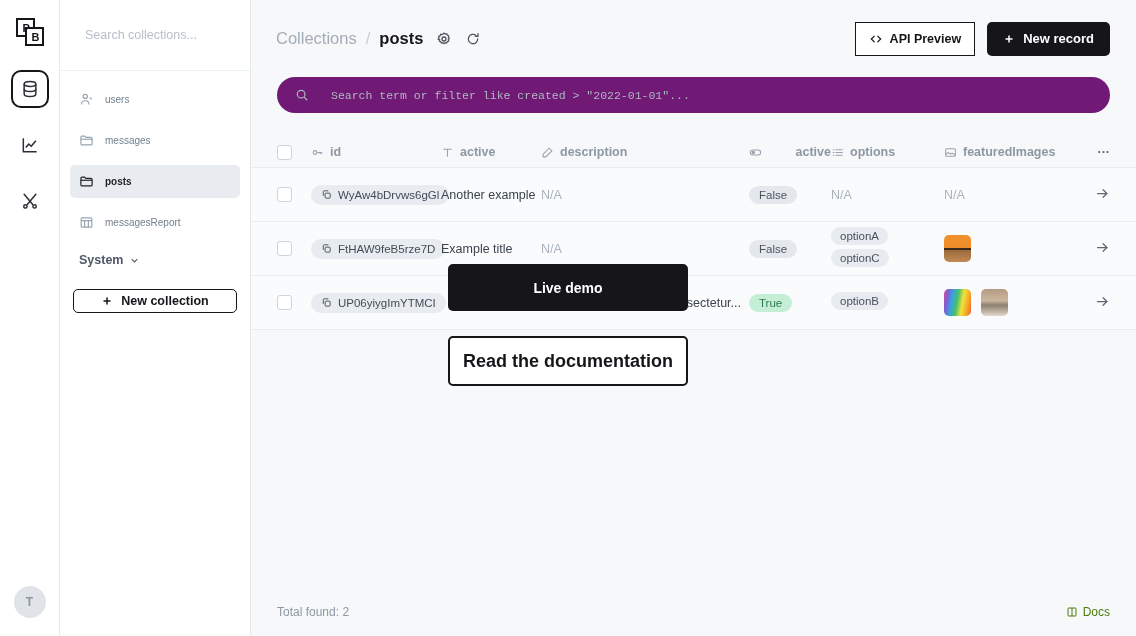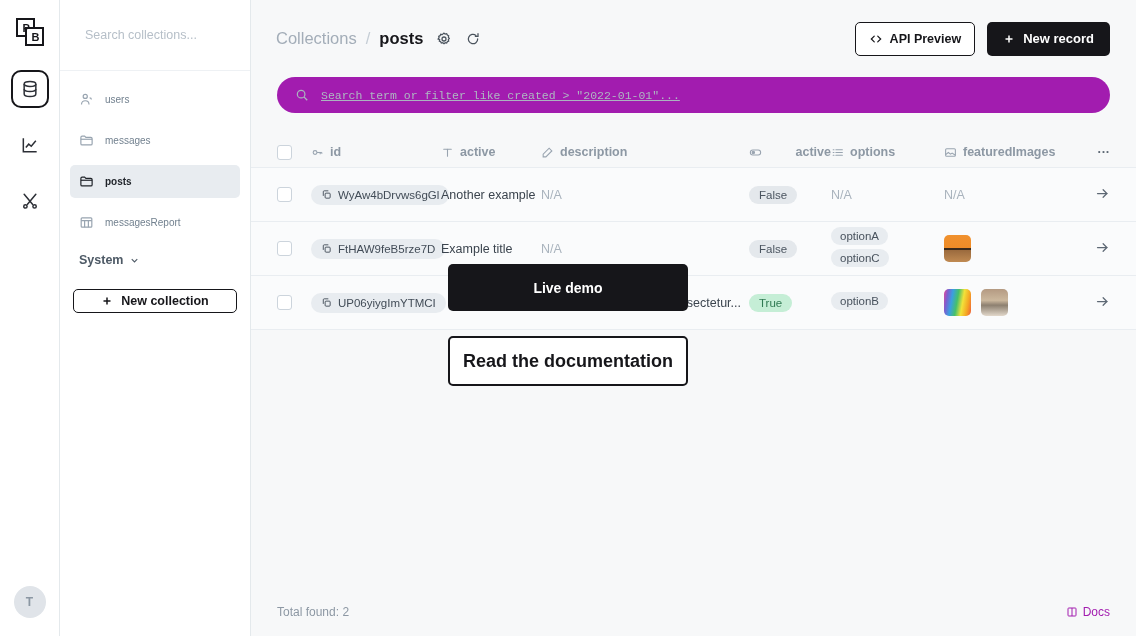--- a/index.html
+++ b/index.html
@@ -74,37 +74,36 @@
     padding: 0 26px 0 25px;
   }
   #breadcrumb { display: flex; align-items: center; gap: 9px; font-size: 16.5px; }
   .crumb-muted { color: #a3adb8; }
   .crumb-sep { color: #c5cdd5; }
   .crumb-cur { color: #16161a; font-weight: bold; }
   .hdr-ico { color: #4a535d; display: flex; align-items: center; margin-left: 4px; }
   #topbar-spacer { flex: 1; }
   #api-preview {
     height: 34px; padding: 0 13px; background: #fff;
-    border: 1.6px solid #16161a; border-radius: 5px;
+    border: 1.6px solid #16161a; border-radius: 0;
     display: flex; align-items: center; gap: 7px;
     font-size: 12.5px; font-weight: bold; color: #16161a;
   }
   #new-record {
     height: 34px; padding: 0 16px; margin-left: 12px;
     background: #16161a; border-radius: 5px;
     display: flex; align-items: center; gap: 8px;
     font-size: 13px; font-weight: bold; color: #ffffff;
   }
 
   #searchbar {
     margin: 0 26px; height: 36px;
-    background: #a21caf; border-radius: 18px;
-    display: flex; align-items: center; gap: 12px; padding: 0 18px;
+    background: #701a75; border-radius: 18px;
+    display: flex; align-items: center; gap: 22px; padding: 0 18px;
     color: #aab4bf;
-    text-decoration: underline;
   }
   #searchbar .ph {
     font-family: "Liberation Mono", monospace; font-size: 11.5px; color: #aeb8c2;
   }
 
   
   #table { margin: 24px 0 0 0; }
   .row {
     display: flex; align-items: center;
     padding: 0 26px; font-size: 12.5px;
@@ -153,21 +152,21 @@
   .th-rainbow{ background: linear-gradient(100deg,#e8469a 0%,#7a5fd0 14%,#3aa0e0 30%,#46c06a 48%,#f2e23a 66%,#f5a623 84%,#ee5b3a 100%); }
   .th-cat    { background: linear-gradient(#b49a82 0%,#cbb79d 42%,#8d8070 60%,#e2d8cb 100%); }
 
   
   #footer {
     position: absolute; left: 0; bottom: 0; width: 885px; height: 48px;
     display: flex; align-items: center; padding: 0 26px;
     font-size: 12px; color: #8d98a4; background: #f7f8f9;
   }
   #footer-spacer { flex: 1; }
-  #docs-link { display: flex; align-items: center; gap: 5px; color: #a21caf; }
+  #docs-link { display: flex; align-items: center; gap: 5px; color: #4d7c0f; }
 
   
   #cta-live {
     position: absolute; left: 448px; top: 264px;
     width: 240px; height: 47px; background: #16161a;
     border-radius: 5px; color: #fff;
     display: flex; align-items: center; justify-content: center;
     font-size: 14px; font-weight: bold;
   }
   #cta-docs {

